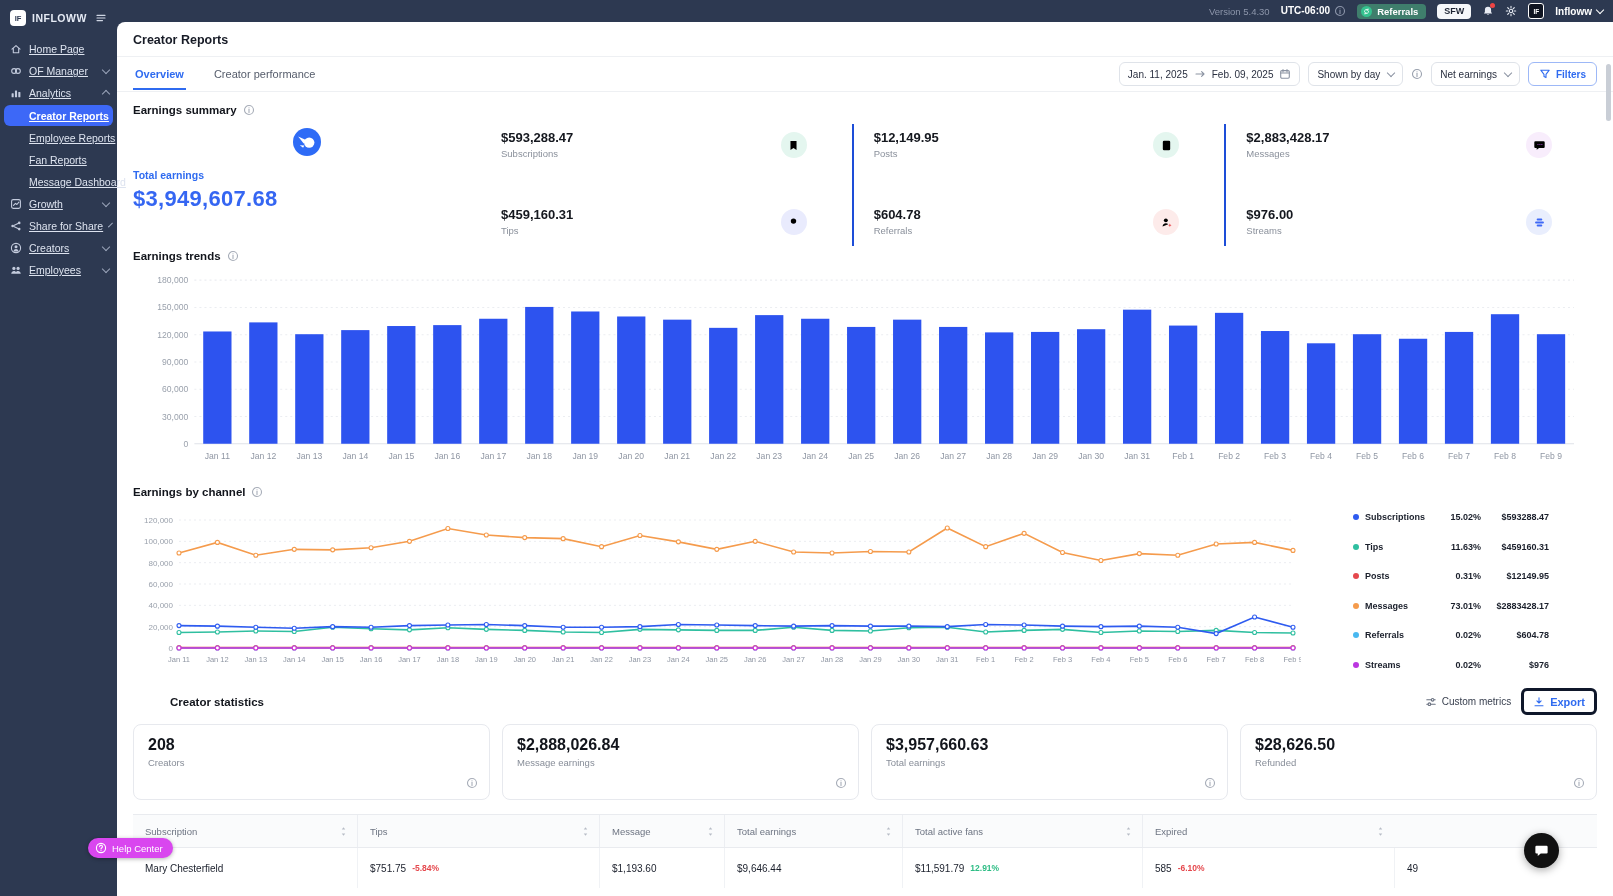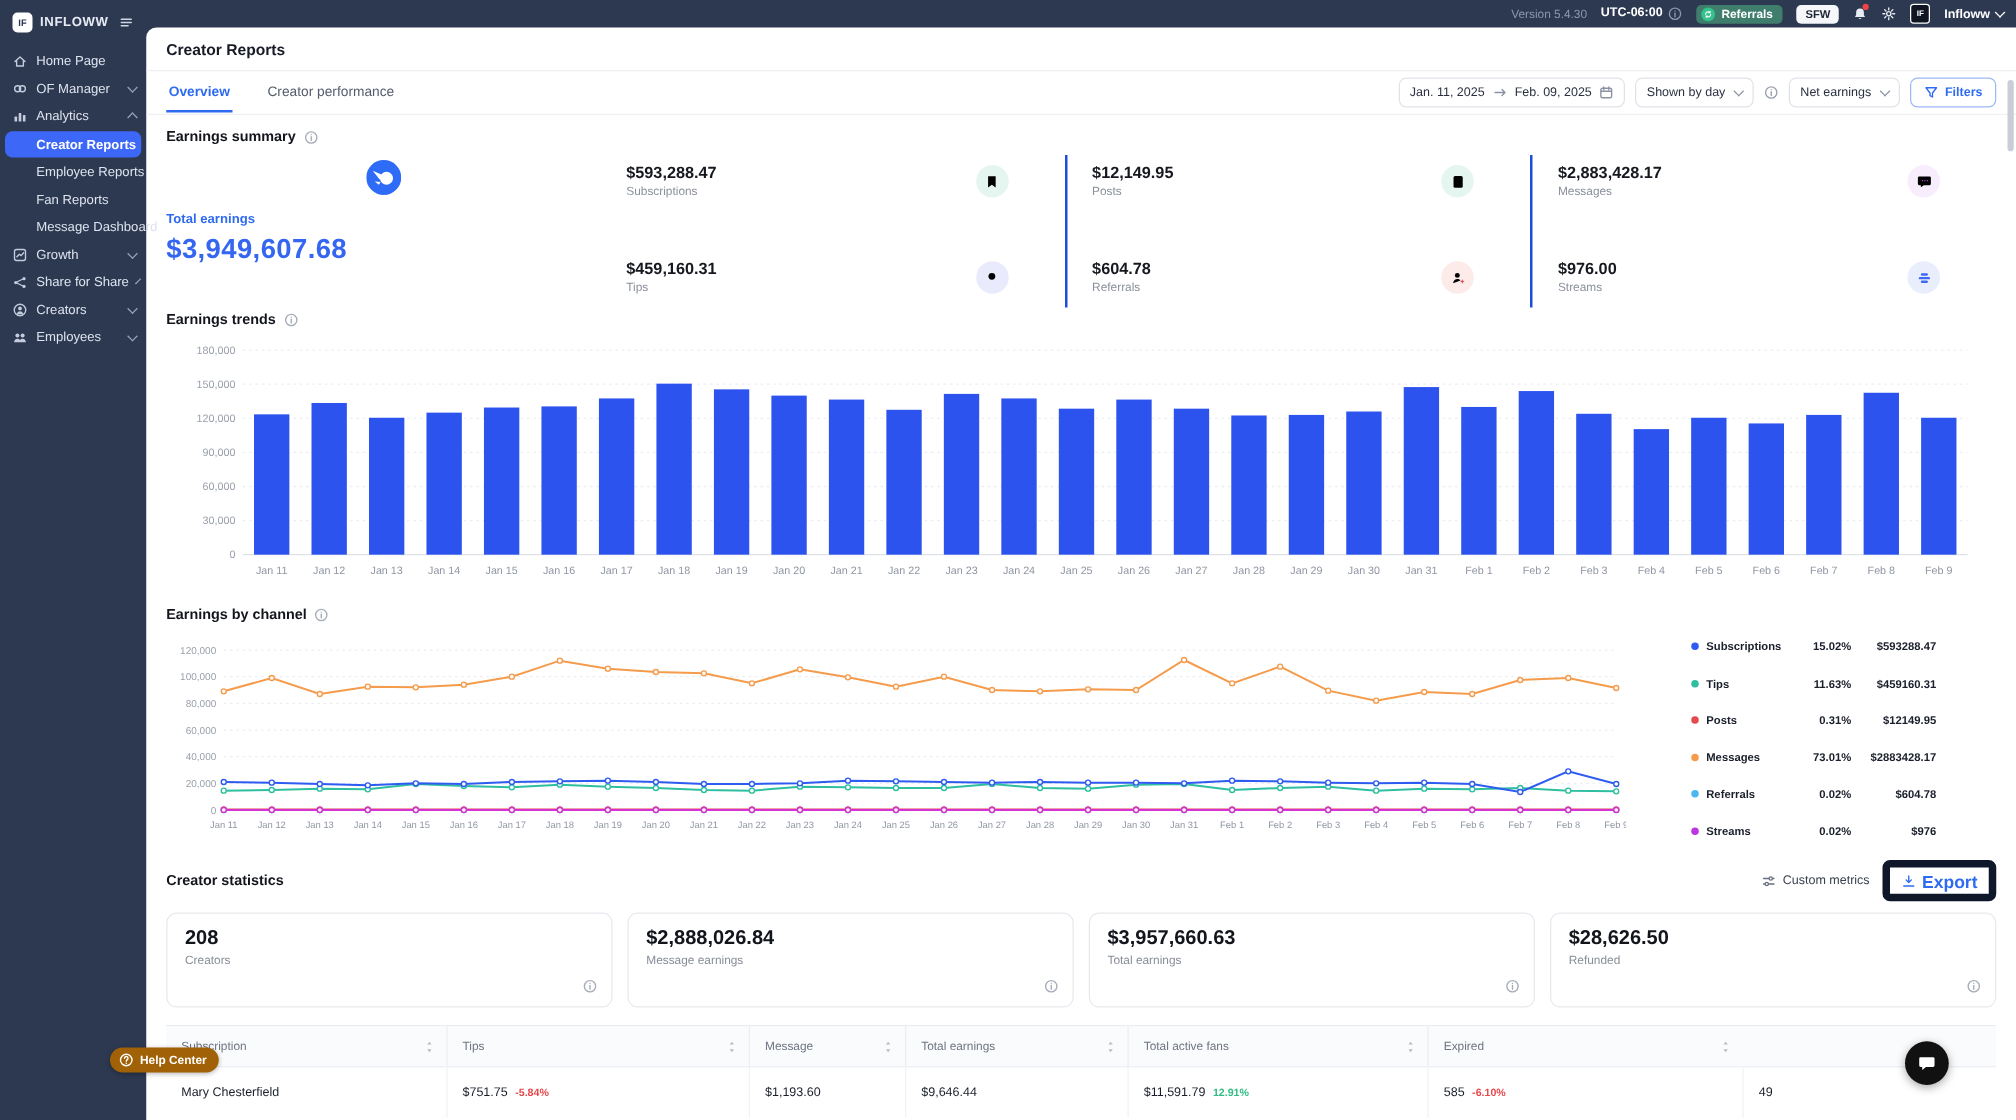--- a/index.html
+++ b/index.html
@@ -23,26 +23,26 @@
   .tb-account{display:flex;align-items:center;gap:5px;font-size:10px;font-weight:600;cursor:pointer;}
   .chev{width:5px;height:5px;border-right:1.3px solid currentColor;border-bottom:1.3px solid currentColor;transform:rotate(45deg);display:inline-block;margin-top:-2px;}
   .chev.up{transform:rotate(-135deg);margin-top:2px;}
 
   
   .sidebar{position:absolute;top:0;left:0;bottom:0;width:117px;color:#e6ebf5;z-index:4;}
   .sb-logo{display:flex;align-items:center;gap:6px;padding:10px 10px 12px 10px;}
   .sb-if{width:16px;height:16px;background:#fff;border-radius:4px;color:#2d3951;font-size:7.5px;font-weight:800;display:flex;align-items:center;justify-content:center;}
   .sb-brand{font-size:10.5px;font-weight:800;letter-spacing:.5px;flex:1;}
   .sb-burger{color:#cfd6e4;cursor:pointer;}
-  .sb-item{display:flex;align-items:center;gap:7px;height:22px;padding:0 8px 0 10px;font-size:10.5px;color:#dde3ef;cursor:pointer;white-space:nowrap;}
+  .sb-item{display:flex;align-items:center;gap:7px;height:22px;padding:0 8px 0 10px;font-size:10.5px;color:#dde3ef;cursor:pointer;white-space:nowrap;text-decoration:underline;}
   .sb-item .ic{color:#c3cbdd;}
   .sb-item .chev{margin-left:auto;color:#9aa4ba;}
   .sb-item.child{padding-left:29px;}
   .sb-item.active{background:#3d68f7;border-radius:6px;margin:1px 4px;padding-left:25px;color:#fff;font-weight:600;height:21px;}
-  .help-pill{position:absolute;left:88px;bottom:38px;display:flex;align-items:center;gap:5px;background:#a16207;color:#fff;font-size:9.5px;font-weight:700;border-radius:12px;padding:4px 10px 4px 7px;cursor:pointer;z-index:20;box-shadow:0 1px 4px rgba(0,0,0,.3);}
+  .help-pill{position:absolute;left:88px;bottom:38px;display:flex;align-items:center;gap:5px;background:#d946ef;color:#fff;font-size:9.5px;font-weight:400;border-radius:12px;padding:4px 10px 4px 7px;cursor:pointer;z-index:20;box-shadow:0 1px 4px rgba(0,0,0,.3);}
   .help-pill .ic{color:#fff;}
 
   
   .main{position:absolute;left:117px;top:22px;right:0;bottom:0;background:#fff;border-radius:8px 0 0 0;overflow:hidden;color:#171b26;}
   .page-header{padding:11px 16px 9px;border-bottom:1px solid #eef0f3;}
   .page-title{font-size:12.5px;font-weight:700;}
   .tabs-row{display:flex;align-items:center;border-bottom:1px solid #eef0f3;padding:0 16px;height:34px;}
   .tab{font-size:11px;color:#555c6b;padding:9px 2px 8px;margin-right:26px;cursor:pointer;border-bottom:2px solid transparent;}
   .tab.active{color:#2f6bf0;font-weight:700;border-bottom-color:#2f6bf0;}
   .tabs-controls{margin-left:auto;display:flex;align-items:center;gap:8px;}
@@ -82,21 +82,21 @@
   .lg-dot{width:6px;height:6px;border-radius:50%;}
   .lg-label{font-weight:700;}
   .lg-pct{text-align:right;color:#1a1f2b;font-weight:700;}
   .lg-amt{text-align:right;font-weight:700;}
 
   
   .stats-head{display:flex;align-items:center;margin-top:14px;}
   .stats-actions{margin-left:auto;display:flex;align-items:center;gap:10px;}
   .btn-custom{display:flex;align-items:center;gap:5px;font-size:10px;color:#3a4150;cursor:pointer;}
   .btn-custom .ic{color:#6a7180;}
-  .btn-export{display:flex;align-items:center;gap:5px;border:6px solid #0f172a;color:#2f6bf0;border-radius:6px;height:21px;padding:0 9px;font-size:14px;font-weight:600;background:#fff;cursor:pointer;}
+  .btn-export{display:flex;align-items:center;gap:5px;border:3px solid #0f172a;color:#2f6bf0;border-radius:6px;height:21px;padding:0 9px;font-size:11px;font-weight:600;background:#fff;cursor:pointer;}
   .cards{display:grid;grid-template-columns:repeat(4,1fr);gap:12px;margin-top:9px;}
   .card{position:relative;border:1px solid #e7e9ee;border-radius:8px;padding:11px 14px 15px;height:48px;}
   .card-value{font-size:16px;font-weight:700;color:#12151c;}
   .card-label{font-size:9.5px;color:#878d98;margin-top:3px;}
   .card .ic{position:absolute;right:11px;bottom:10px;color:#a7adb8;cursor:pointer;}
 
   
   .table{margin-top:14px;border-top:1px solid #e9ebef;}
   .t-head,.t-row{display:grid;grid-template-columns:224px 242px 125px 178px 240px 252px 1fr;}
   .t-head{background:#fafbfc;border-bottom:1px solid #e9ebef;}
@@ -803,21 +803,21 @@
           <div class="lg-row">
             <span class="lg-dot" style="background: rgb(187, 54, 224);"></span>
             <span class="lg-label">Streams</span>
             <span class="lg-pct">0.02%</span>
             <span class="lg-amt">$976</span>
           </div>
         </div>
     </div>
 
     <div class="stats-head">
-      <div class="sec-title" style="margin-top:0;">
+      <div class="sec-title" style="margin-top:0;margin-left:37px;">
         <span>Creator statistics</span>
       </div>
       <div class="stats-actions">
         <div class="btn-custom">
           <span class="ic">
               <svg xmlns="http://www.w3.org/2000/svg" viewBox="0 0 12 12">
                 <path d="M1.8 3.8h8.4M1.8 8.2h8.4"></path>
                 <circle cx="7.6" cy="3.8" r="1.3" fill="#fff"></circle>
                 <circle cx="4.4" cy="8.2" r="1.3" fill="#fff"></circle>
               </svg>

